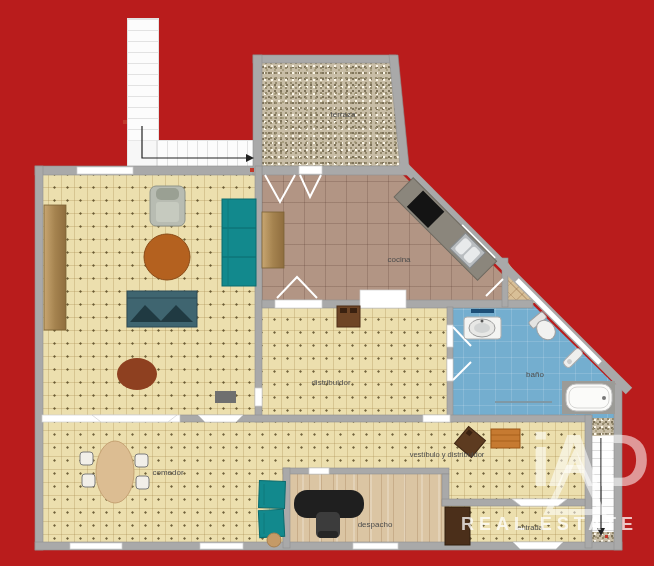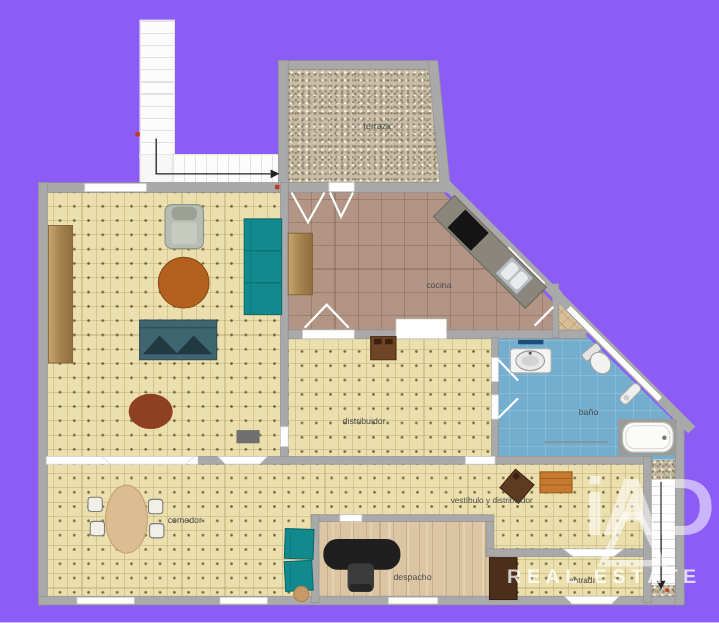--- a/index.html
+++ b/index.html
@@ -1,16 +1,16 @@
 <!DOCTYPE html>
 <html><head>
 <meta charset="utf-8">
 <style>
   html,body{margin:0;padding:0;background:#fff;}
-  #stage{position:relative;width:654px;height:566px;background:#8b5cf6;overflow:hidden;
+  #stage{position:relative;width:654px;height:566px;background:#b91c1c;overflow:hidden;
          font-family:"Liberation Sans", sans-serif;}
   .abs{position:absolute;}
   
   .carpet{background-color:#ecdfae;
     background-image:
       radial-gradient(circle, rgba(70,55,20,.75) .8px, transparent 1.5px),
       repeating-linear-gradient(0deg, rgba(160,130,70,.28) 0 1px, transparent 1px 13px),
       repeating-linear-gradient(90deg, rgba(160,130,70,.28) 0 1px, transparent 1px 13px);
     background-size:13px 13px, auto, auto;}
   .tile{background-color:#b29584;

